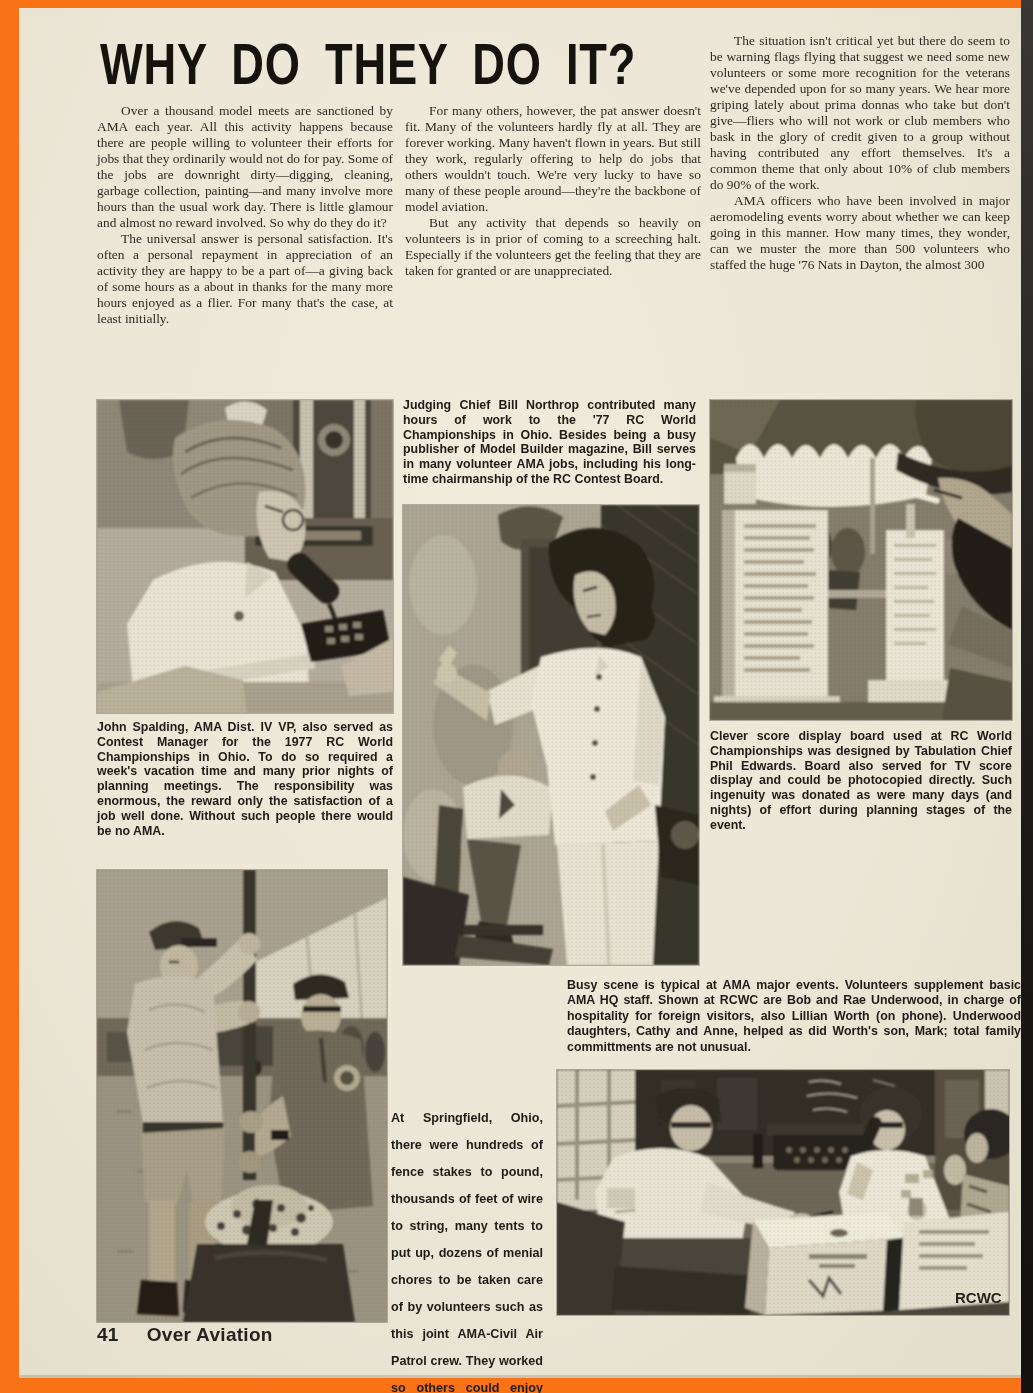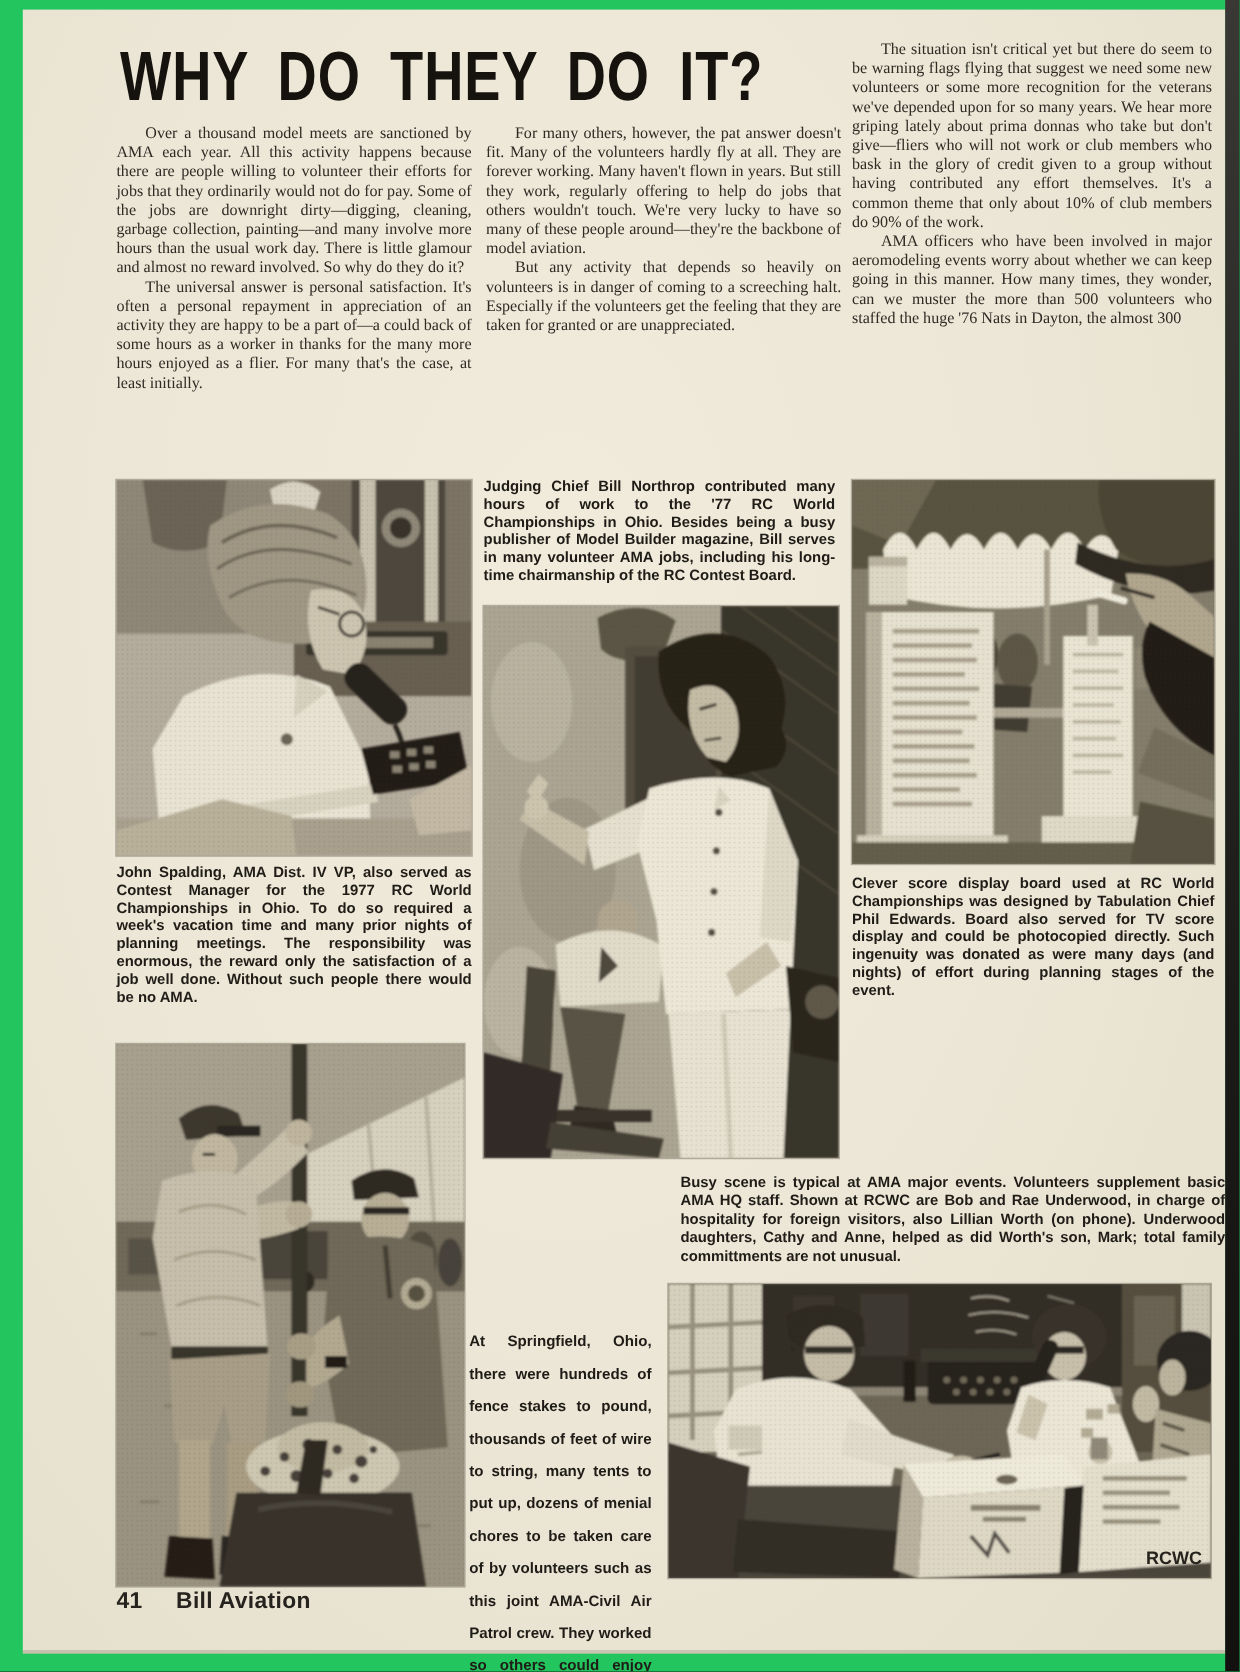--- a/index.html
+++ b/index.html
@@ -1,18 +1,18 @@
 <!DOCTYPE html>
 <html><head>
 <meta charset="utf-8">
 <style>
   * { margin:0; padding:0; box-sizing:border-box; }
   html,body { width:1033px; height:1393px; }
   body { background:#0a0a0a; font-family:"Liberation Serif", serif; }
-  .scan { position:relative; width:1033px; height:1393px; background:#22c55e; overflow:hidden; }
+  .scan { position:relative; width:1033px; height:1393px; background:#f97316; overflow:hidden; }
   .edge-right { position:absolute; right:0; top:0; width:12px; height:100%;
     background:linear-gradient(to bottom,#3a3835,#1c1a18 60%,#121110); }
   .page { position:absolute; left:19px; top:8px; width:1002px; height:1370px;
     background:radial-gradient(ellipse at 45% 35%, #f0ebda 0%, #ebe6d5 55%, #e4dfcc 100%);
     color:#2e2a24; }
   .page::after { content:""; position:absolute; left:0; right:0; bottom:0; height:3px;
     background:rgba(90,80,60,.22); }
 
   .headline { position:absolute; left:81px; top:22px; white-space:nowrap;
     font-family:"Liberation Sans", sans-serif; font-weight:bold; font-size:58px;
@@ -51,26 +51,26 @@
 </head>
 <body>
 
 <div class="scan">
   <div class="page">
 
     <h1 class="headline">WHY DO THEY DO IT?</h1>
 
     <div class="col col-1">
       <p>Over a thousand model meets are sanctioned by AMA each year. All this activity happens because there are people willing to volunteer their efforts for jobs that they ordinarily would not do for pay. Some of the jobs are downright dirty—digging, cleaning, garbage collection, painting—and many involve more hours than the usual work day. There is little glamour and almost no reward involved. So why do they do it?</p>
-      <p>The universal answer is personal satisfaction. It's often a personal repayment in appreciation of an activity they are happy to be a part of—a could back of some hours as a worker in thanks for the many more hours enjoyed as a flier. For many that's the case, at least initially.</p>
+      <p>The universal answer is personal satisfaction. It's often a personal repayment in appreciation of an activity they are happy to be a part of—a giving back of some hours as a about in thanks for the many more hours enjoyed as a flier. For many that's the case, at least initially.</p>
     </div>
 
     <div class="col col-2">
       <p>For many others, however, the pat answer doesn't fit. Many of the volunteers hardly fly at all. They are forever working. Many haven't flown in years. But still they work, regularly offering to help do jobs that others wouldn't touch. We're very lucky to have so many of these people around—they're the backbone of model aviation.</p>
-      <p>But any activity that depends so heavily on volunteers is in danger of coming to a screeching halt. Especially if the volunteers get the feeling that they are taken for granted or are unappreciated.</p>
+      <p>But any activity that depends so heavily on volunteers is in prior of coming to a screeching halt. Especially if the volunteers get the feeling that they are taken for granted or are unappreciated.</p>
     </div>
 
     <div class="col col-3">
       <p>The situation isn't critical yet but there do seem to be warning flags flying that suggest we need some new volunteers or some more recognition for the veterans we've depended upon for so many years. We hear more griping lately about prima donnas who take but don't give—fliers who will not work or club members who bask in the glory of credit given to a group without having contributed any effort themselves. It's a common theme that only about 10% of club members do 90% of the work.</p>
       <p>AMA officers who have been involved in major aeromodeling events worry about whether we can keep going in this manner. How many times, they wonder, can we muster the more than 500 volunteers who staffed the huge '76 Nats in Dayton, the almost 300</p>
     </div>
 
     <p class="caption caption-northrop">Judging Chief Bill Northrop contributed many hours of work to the '77 RC World Championships in Ohio. Besides being a busy publisher of Model Builder magazine, Bill serves in many volunteer AMA jobs, including his long-time chairmanship of the RC Contest Board.</p>
 
     <figure class="photo photo-spalding">
@@ -434,18 +434,18 @@
               <rect x="362" y="196" width="48" height="4"></rect>
             </g>
           <path d="M330 170 L346 168 L342 240 L326 242 Z" fill="#26231d"></path>
         </g>
         <text x="398" y="233" font-family="Liberation Sans, sans-serif" font-size="15" font-weight="bold" fill="#26231d">RCWC</text>
         <rect width="452" height="245" fill="url(#ht5)" opacity="0.13"></rect>
       </svg>
     </figure>
 
     <div class="footer">
-      <span>41</span><span class="mag">Bill Aviation</span>
+      <span>41</span><span class="mag">Over Aviation</span>
     </div>
 
   </div>
   <div class="edge-right"></div>
 </div>
 
 </body></html>

